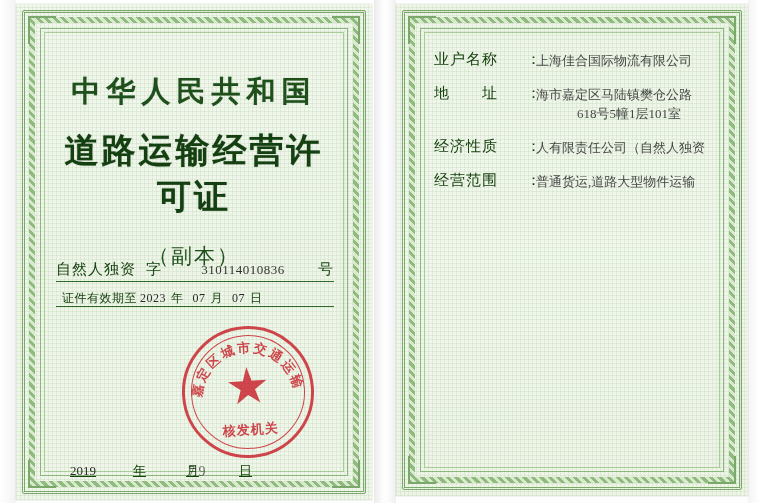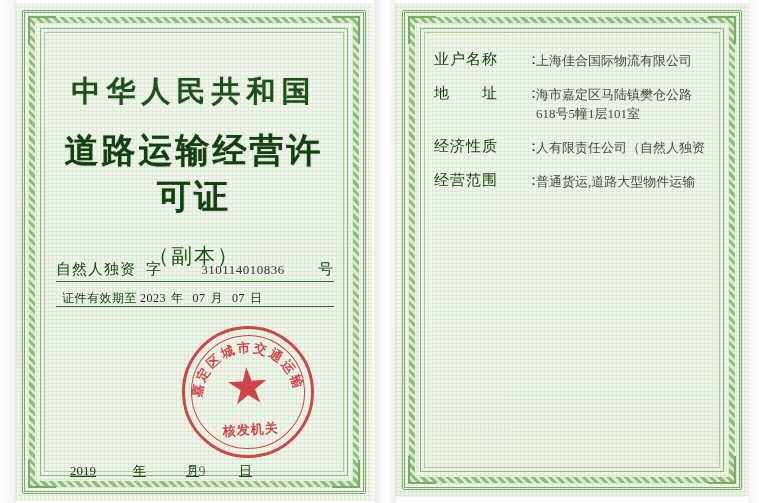--- a/index.html
+++ b/index.html
@@ -271,21 +271,21 @@
     font-size: 15px;
   }
   .field-value {
     flex: 1;
     font-size: 13px;
     color: #2e2e2e;
     line-height: 19px;
     opacity: 0.88;
     padding-top: 1px;
   }
-  .field-value .l2 { display: block; }
+  .field-value .l2 { display: block; padding-left: 41px; }
 
   
   .gutter {
     position: absolute;
     left: 374px;
     top: 0;
     width: 22px;
     height: 503px;
     background: linear-gradient(90deg, rgba(150,150,150,0.18) 0%, rgba(255,255,255,0) 40%, rgba(255,255,255,0) 60%, rgba(150,150,150,0.14) 100%);
   }

